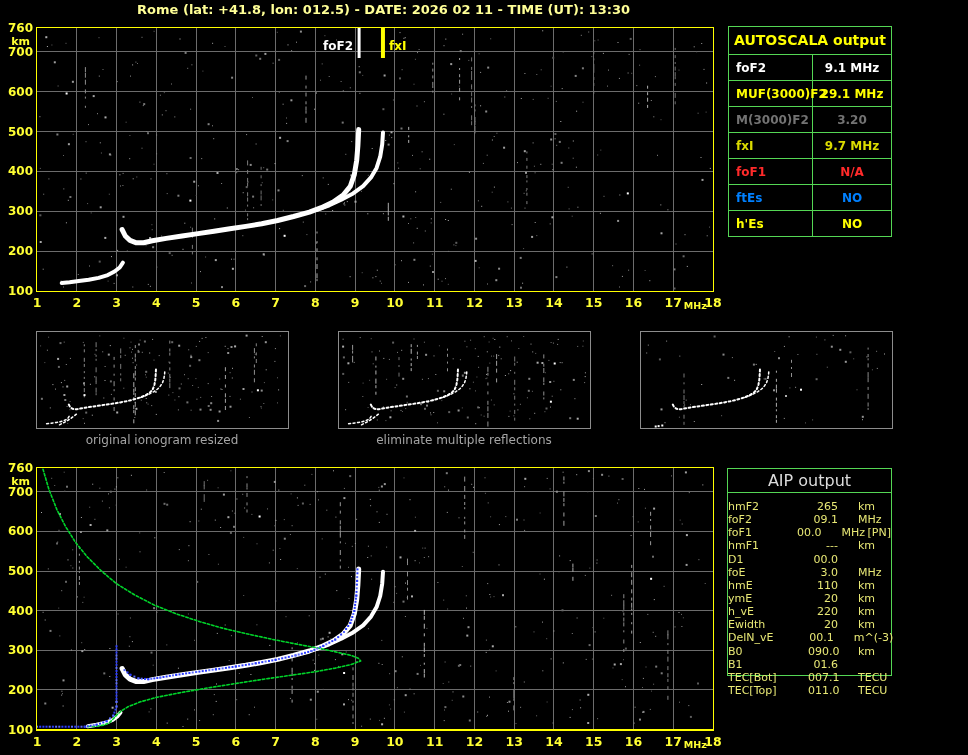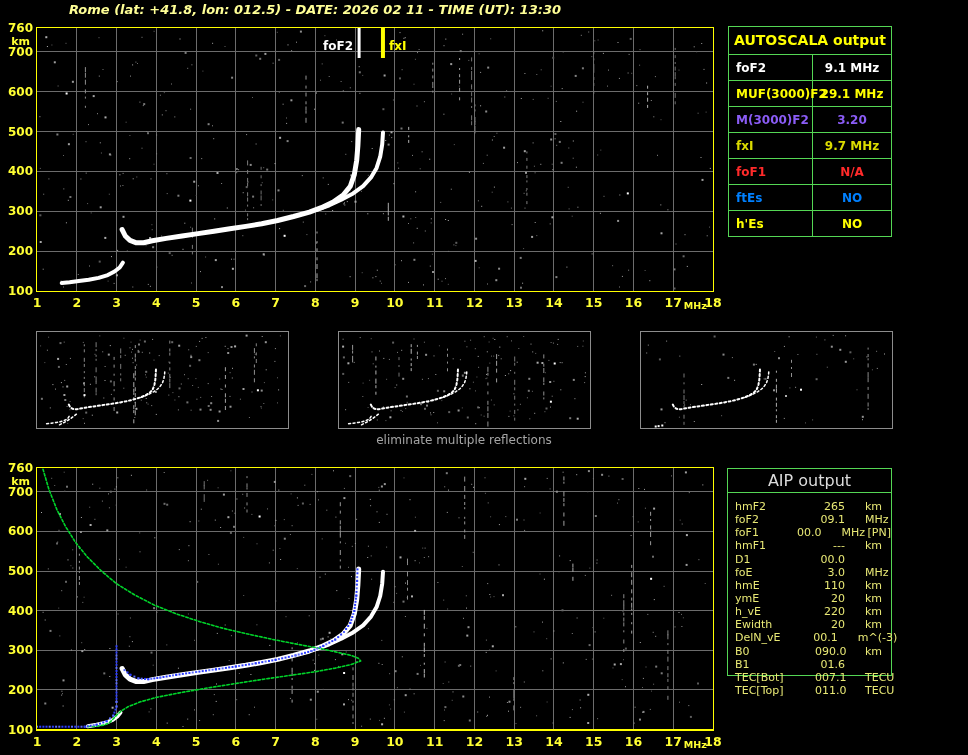--- a/index.html
+++ b/index.html
@@ -1,35 +1,35 @@
 <!DOCTYPE html>
 <html><head>
 <meta charset="utf-8">
 <style>
   html,body{margin:0;padding:0;background:#000;}
   #stage{position:relative;width:968px;height:755px;background:#000;overflow:hidden;
          font-family:"DejaVu Sans","Liberation Sans",sans-serif;}
   #plots{position:absolute;left:0;top:0;}
-  #title{position:absolute;left:0;top:2px;width:630px;text-align:center;
-         color:#FFFF96;font-size:13px;font-weight:bold;letter-spacing:0px;white-space:nowrap;font-style:italic;}
+  #title{position:absolute;left:0;top:2px;width:630px;text-align:right;
+         color:#FFFF96;font-size:13px;font-weight:bold;letter-spacing:0px;white-space:nowrap;}
   
   #autoscala{position:absolute;left:728px;top:26px;width:162px;border:1px solid #54D654;background:#000;}
   .as-header{height:27px;line-height:27px;text-align:center;color:#FFFF00;font-weight:bold;
              font-size:14px;border-bottom:1px solid #54D654;}
   .as-row{display:flex;height:25px;border-bottom:1px solid #54D654;font-size:12px;font-weight:bold;align-items:center;}
   .as-row:last-child{border-bottom:none;}
   .as-label{width:84px;border-right:1px solid #54D654;height:100%;display:flex;align-items:center;padding-left:7px;box-sizing:border-box;}
   .as-value{flex:1;text-align:center;}
   
   #aip{position:absolute;left:727px;top:468px;width:163px;height:206px;border:1px solid #54D654;background:transparent;}
   .aip-header{height:23px;line-height:24px;text-align:center;color:#DCDCDC;font-size:16px;
               border-bottom:1px solid #54D654;}
   #aip-rows{position:absolute;left:0;top:31px;width:100%;}
   .aip-row{display:flex;height:13.15px;font-size:11px;line-height:13px;color:#E8E875;white-space:nowrap;}
-  .aip-l{margin-left:7px;width:48px;}
+  .aip-l{width:48px;}
   .aip-v{width:30px;text-align:right;margin-left:32px;}
   .aip-u{margin-left:20px;min-width:26px;}
   .aip-x{}
   .thumb-caption{position:absolute;top:433px;width:252px;text-align:center;color:#A5A5A5;font-size:12px;}
   #cap0{left:36px;} #cap1{left:338px;} #cap2{left:640px;}
 </style>
 </head>
 <body>
 
 <div id="stage">
@@ -1942,21 +1942,21 @@
     <div class="as-header">AUTOSCALA output</div>
     <div id="as-rows">
         <div class="as-row" style="color: rgb(255, 255, 255);">
           <div class="as-label">foF2</div>
           <div class="as-value">9.1 MHz</div>
         </div>
         <div class="as-row" style="color: rgb(255, 255, 0);">
           <div class="as-label">MUF(3000)F2</div>
           <div class="as-value">29.1 MHz</div>
         </div>
-        <div class="as-row" style="color: #8b5cf6;">
+        <div class="as-row" style="color: #737373;">
           <div class="as-label">M(3000)F2</div>
           <div class="as-value">3.20</div>
         </div>
         <div class="as-row" style="color: rgb(220, 220, 0);">
           <div class="as-label">fxI</div>
           <div class="as-value">9.7 MHz</div>
         </div>
         <div class="as-row" style="color: rgb(255, 42, 42);">
           <div class="as-label">foF1</div>
           <div class="as-value">N/A</div>
@@ -2047,14 +2047,15 @@
           <span class="aip-u">TECU</span>
         </div>
         <div class="aip-row">
           <span class="aip-l">TEC[Top]</span>
           <span class="aip-v">011.0</span>
           <span class="aip-u">TECU</span>
         </div>
       </div>
   </div>
 
+  <div id="cap0" class="thumb-caption">original ionogram resized</div>
   <div id="cap1" class="thumb-caption">eliminate multiple reflections</div>
 </div>
 
 </body></html>

